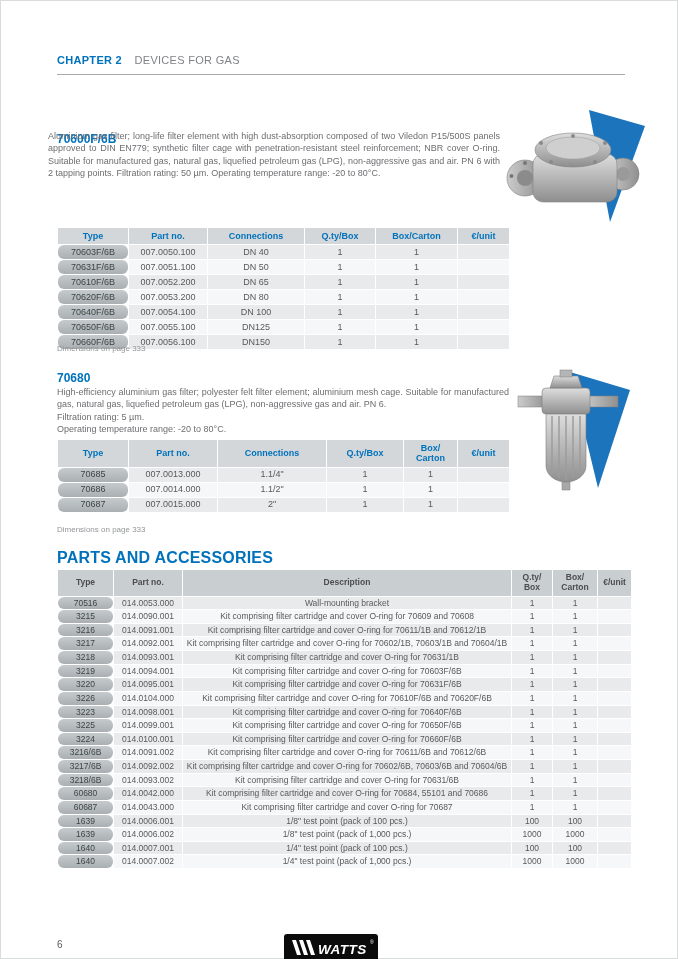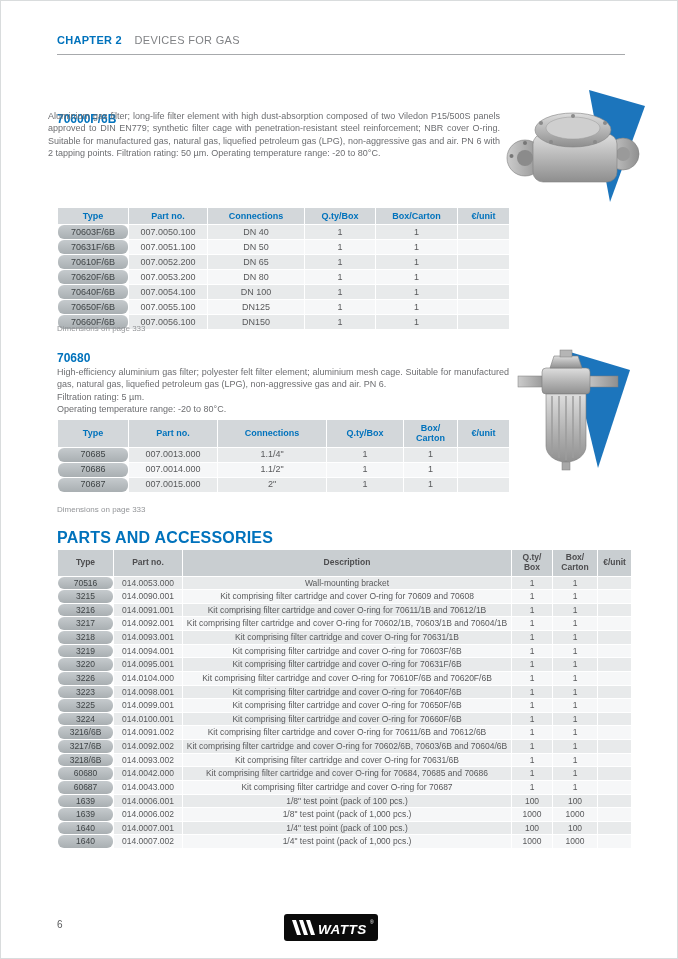--- a/index.html
+++ b/index.html
@@ -4,21 +4,21 @@
 <style>
   * { margin:0; padding:0; box-sizing:border-box; }
   html,body { width:678px; height:959px; }
   body {
     font-family:"Liberation Sans", sans-serif;
     background:#ffffff;
     position:relative;
     overflow:hidden;
     box-shadow: inset 0 0 0 1px #d9dcdd;
   }
-  .abs { position:absolute; }
+  .abs { position:absolute;margin-top:20px; }
 
   
   .page-header { left:57px; top:30px; width:568px; }
   .chapter { color:#0072BC; font-weight:bold; font-size:11px; letter-spacing:.3px; }
   .chapter-title { color:#808285; font-size:11px; margin-left:8px; letter-spacing:.3px; }
   .header-rule { margin-top:6px; border-top:1px solid #A7A9AC; }
 
   
   .sec-title { color:#0072BC; font-weight:bold; font-size:12px; }
   .sec-desc { color:#6D6E71; font-size:9px; line-height:1.38; text-align:justify; white-space:pre-line; }
@@ -402,21 +402,21 @@
         <td>3218/6B</td>
         <td>014.0093.002</td>
         <td>Kit comprising filter cartridge and cover O-ring for 70631/6B</td>
         <td>1</td>
         <td>1</td>
         <td></td>
       </tr>
       <tr>
         <td>60680</td>
         <td>014.0042.000</td>
-        <td>Kit comprising filter cartridge and cover O-ring for 70684, 70685 and 70686</td>
+        <td>Kit comprising filter cartridge and cover O-ring for 70684, 55101 and 70686</td>
         <td>1</td>
         <td>1</td>
         <td></td>
       </tr>
       <tr>
         <td>60687</td>
         <td>014.0043.000</td>
         <td>Kit comprising filter cartridge and cover O-ring for 70687</td>
         <td>1</td>
         <td>1</td>

